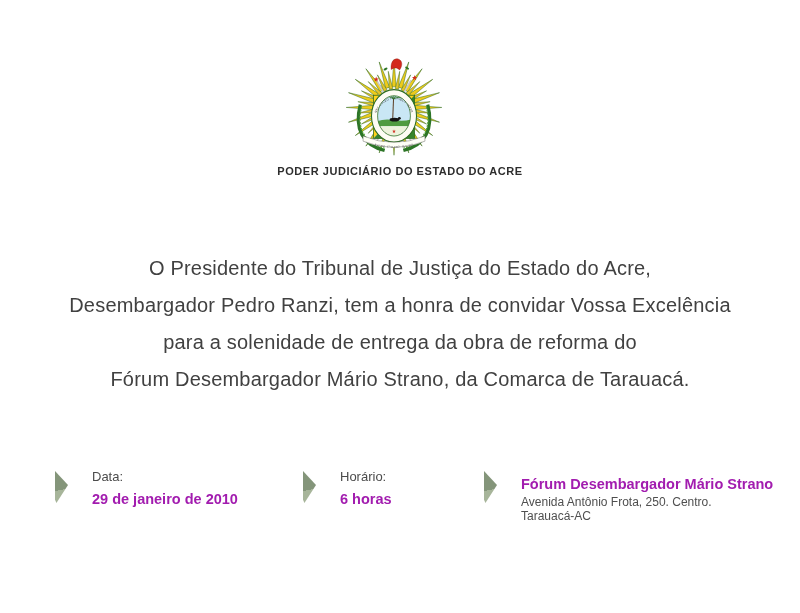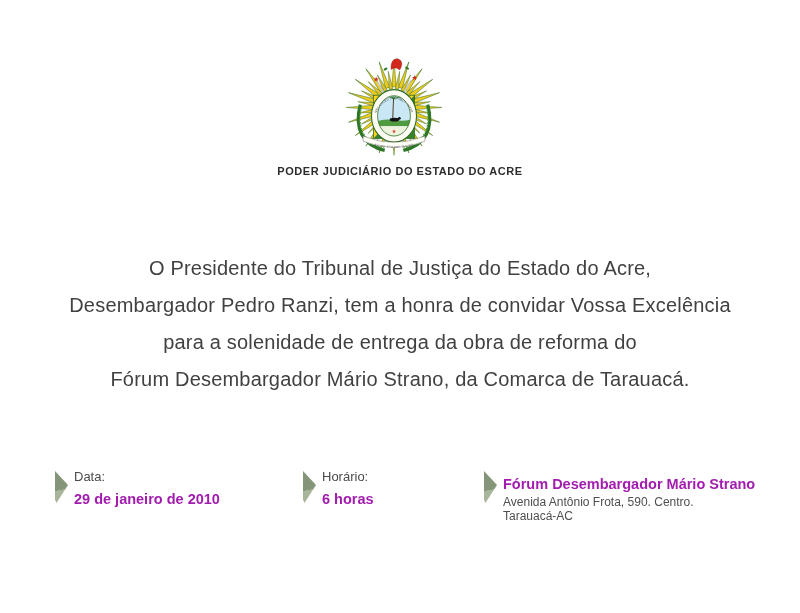--- a/index.html
+++ b/index.html
@@ -49,21 +49,21 @@
     color: #414141;
     letter-spacing: 0.2px;
   }
 
   
   .detail {
     position: absolute;
     top: 469px;
     display: flex;
     align-items: flex-start;
-    gap: 6px;
+    gap: 24px;
   }
   .detail--data    { left: 55px;  }
   .detail--horario { left: 303px; }
   .detail--local   { left: 484px; }
 
   .marker {
     width: 13px;
     height: 32px;
     margin-top: 2px;
     flex: 0 0 auto;
@@ -232,19 +232,19 @@
       <div class="detail-label">Horário:</div>
       <div class="detail-value">6 horas</div>
     </div>
   </div>
 
   <div class="detail detail--local">
     <div class="marker"></div>
     <div>
       <div class="detail-value">Fórum Desembargador Mário Strano</div>
       <div class="detail-extra">
-        <div>Avenida Antônio Frota, 590. Centro.</div>
+        <div>Avenida Antônio Frota, 250. Centro.</div>
         <div>Tarauacá-AC</div>
       </div>
     </div>
   </div>
 
 </div>
 
 </body></html>

